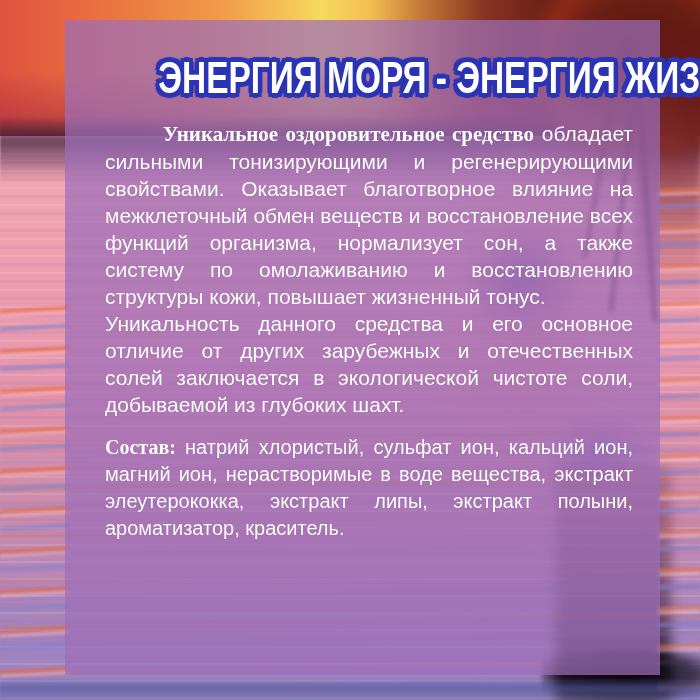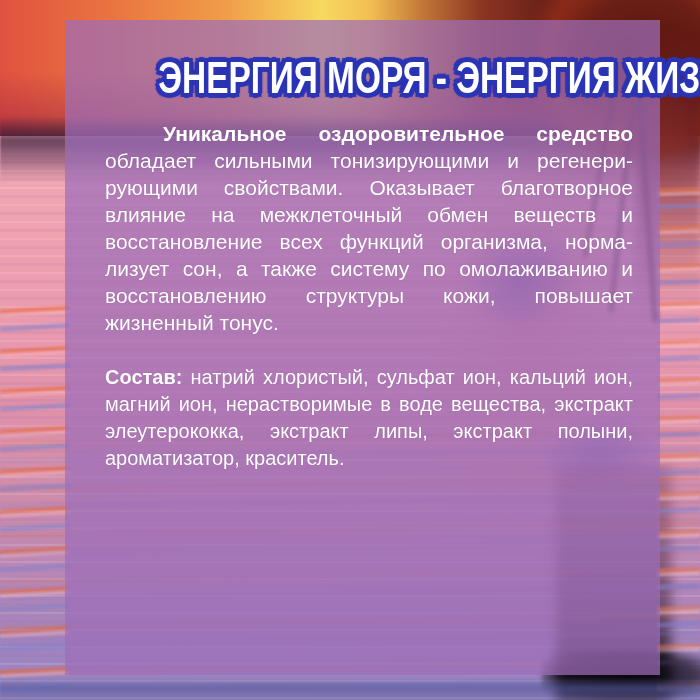--- a/index.html
+++ b/index.html
@@ -57,22 +57,22 @@
     text-shadow:
       4px 0 0 #2a34b4,-4px 0 0 #2a34b4,0 3px 0 #2a34b4,0 -3px 0 #2a34b4,
       4px 3px 0 #2a34b4,-4px -3px 0 #2a34b4,4px -3px 0 #2a34b4,-4px 3px 0 #2a34b4,
       6px 0 1px #2a34b4,-6px 0 1px #2a34b4,0 5px 1px #2a34b4,0 -5px 1px #2a34b4,
       5px 4px 1px #2a34b4,-5px 4px 1px #2a34b4,5px -4px 1px #2a34b4,-5px -4px 1px #2a34b4;}
   .text-block{position:absolute;left:40px;top:100px;width:528px;color:#ffffff;}
   .text-block p{margin:0;text-align:justify;font-size:21px;line-height:27px;
     text-shadow:0 0 1px rgba(90,50,110,0.35);}
   .text-block p.first{text-indent:58px;}
   .text-block p.small{font-size:20px;}
-  .text-block p.gap-above{margin-top:28px;}
-  .lead{font-weight:bold;}
+  .text-block p.gap-above{margin-top:16px;}
+  .lead{font-weight:bold;font-family:Liberation Serif, serif;}
 </style>
 </head>
 <body>
 
 <div class="stage">
 
   <div class="layer sky"></div>
   <div class="layer sea"></div>
   <div class="layer horizon"></div>
 
@@ -95,19 +95,20 @@
 
   <div class="layer panel">
 
     <div class="title-wrap">
       <span class="title-text">ЭНЕРГИЯ МОРЯ - ЭНЕРГИЯ ЖИЗНИ</span>
     </div>
 
     <div class="text-block">
       <p class="first"><span class="lead">Уникальное оздоровительное средство</span><span> обладает сильными тонизирующими и регенери­рующими свойствами. Оказывает благотворное влияние на межклеточный обмен веществ и восстановление всех функций организма, норма­лизует сон, а также систему по омолаживанию и восстановлению структуры кожи, повышает жизненный тонус.</span></p>
 
+      <p>Уникальность данного средства и его основное отличие от других зарубежных и отечественных солей заключается в экологической чистоте соли, добываемой из глубоких шахт.</p>
 
       <p class="small gap-above"><span class="lead">Состав:</span><span> натрий хлористый, сульфат ион, кальций ион, магний ион, нерастворимые в воде вещества, экстракт элеутерококка, экстракт липы, экстракт полыни, ароматизатор, краситель.</span></p>
 
     </div>
 
   </div>
 </div>
 
 </body></html>

